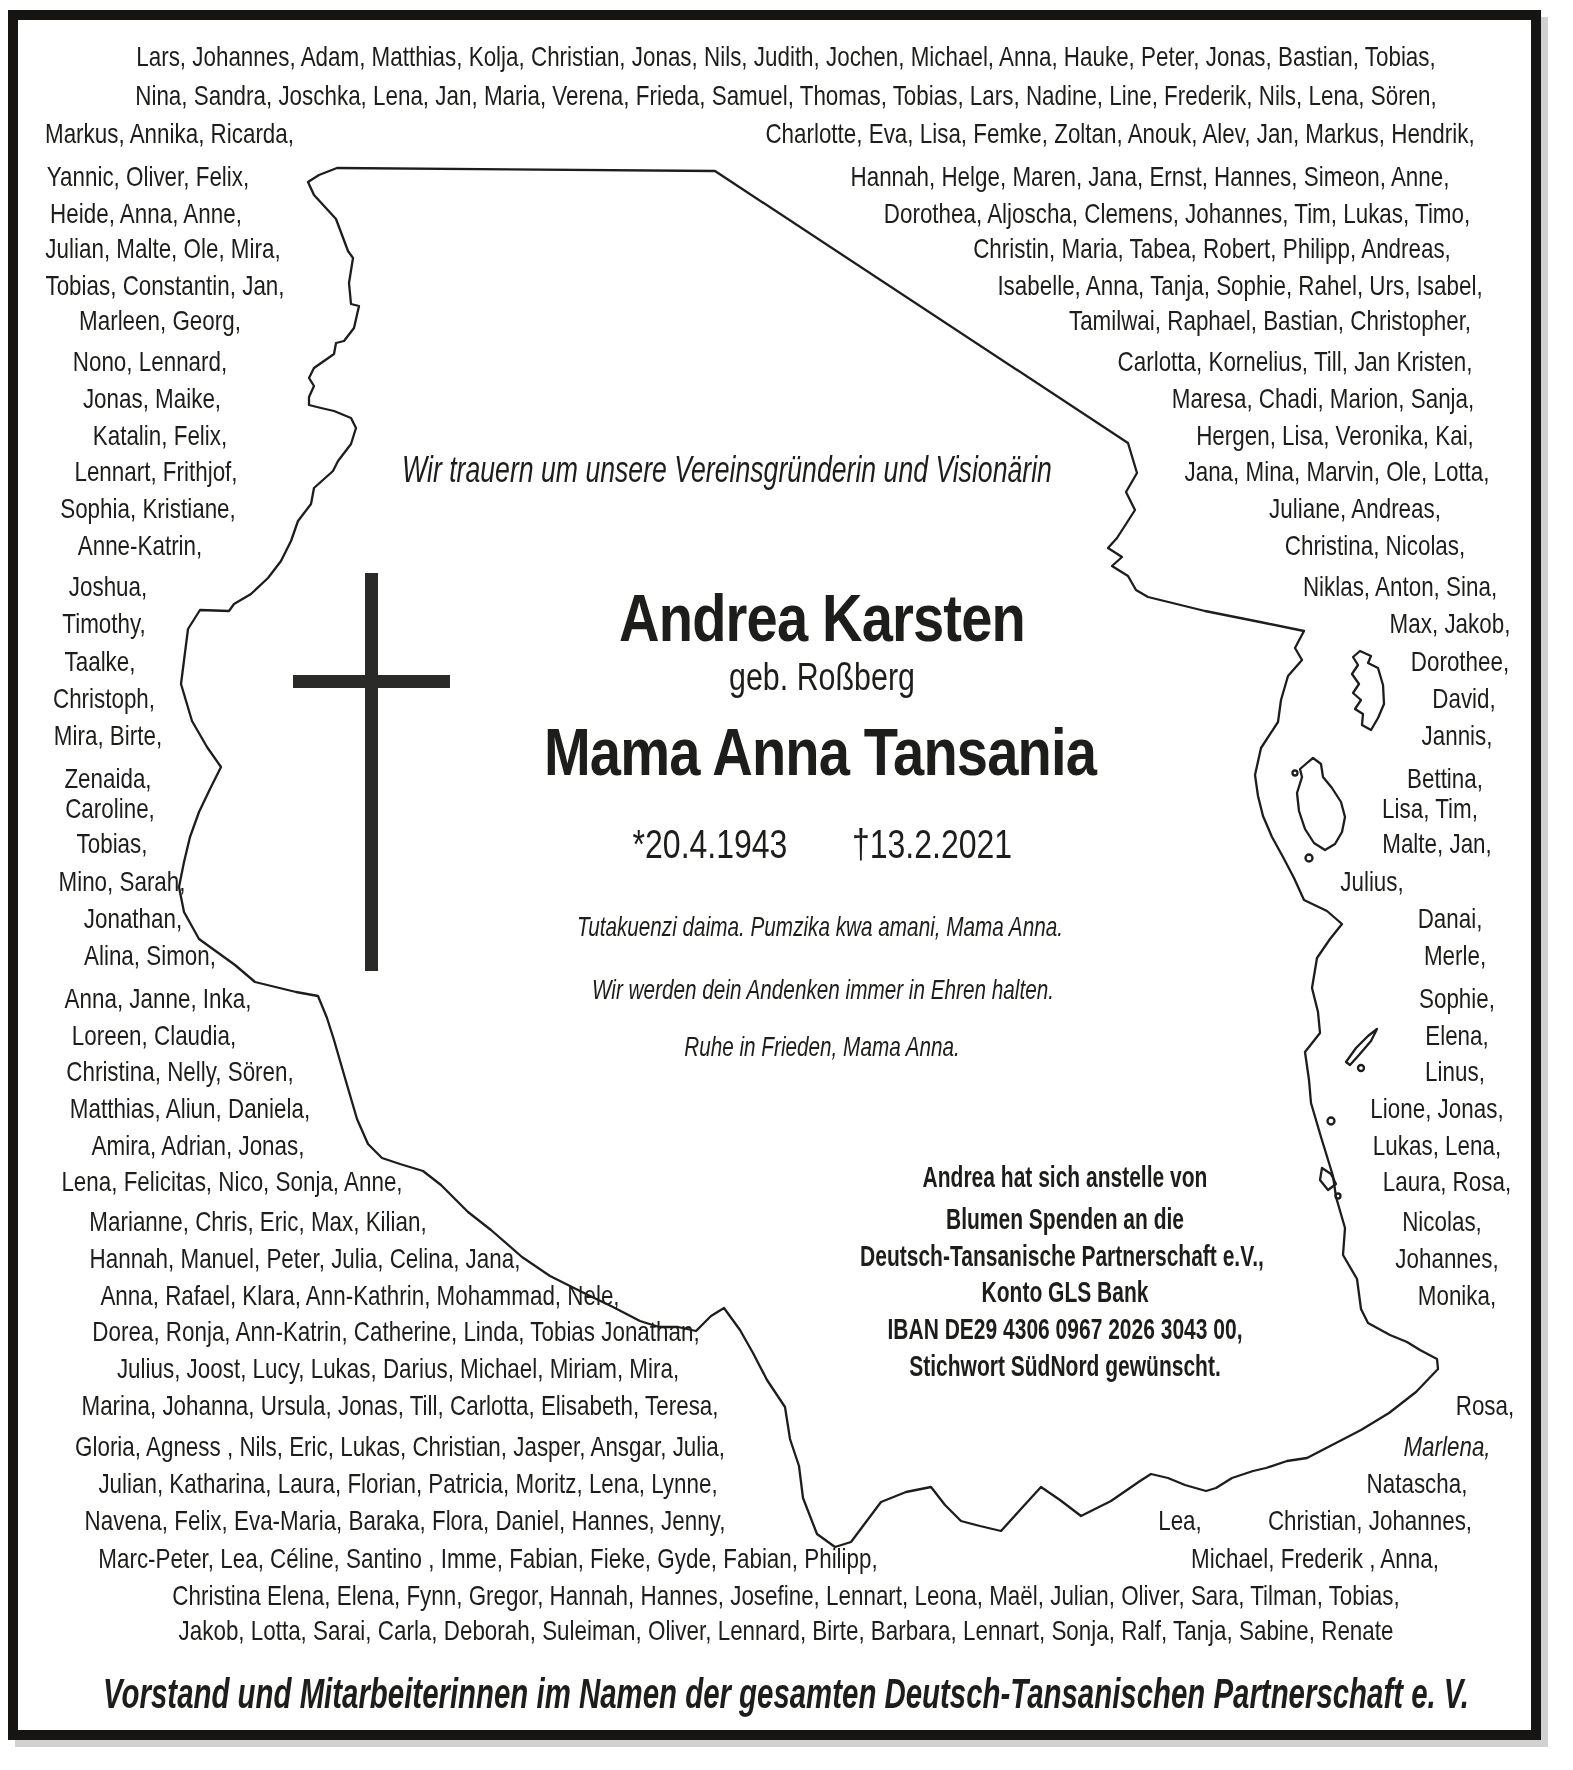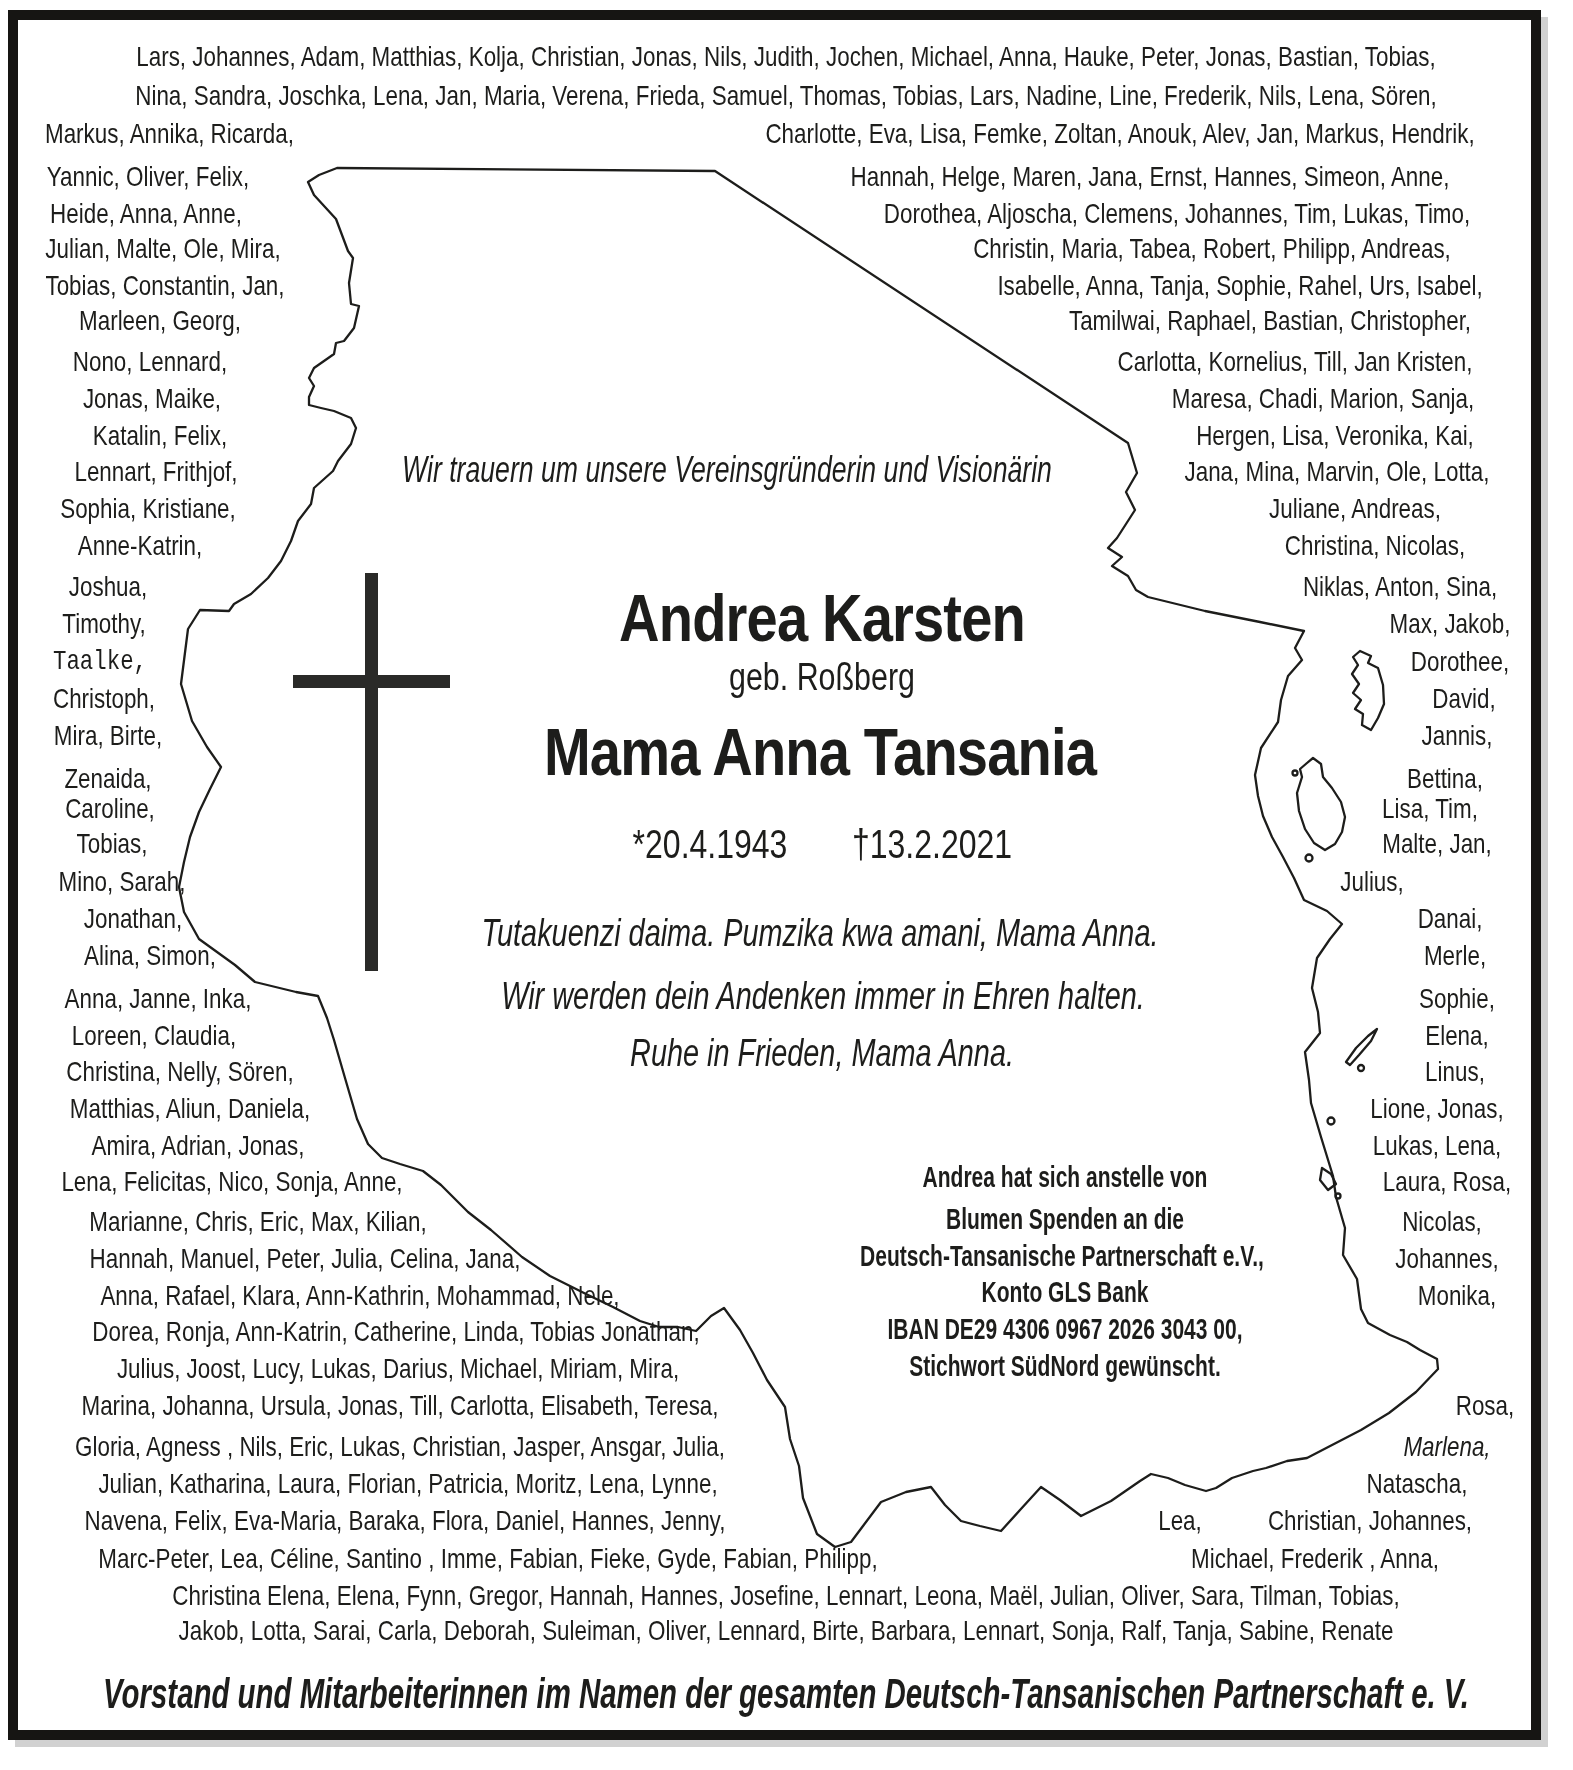--- a/index.html
+++ b/index.html
@@ -43,21 +43,21 @@
   }
   .ctext > span{display:inline-block;transform-origin:center;}
   .intro{font-size:37px;font-style:italic;}
   .intro > span{transform:scaleX(0.72);}
   .name-big{font-size:66px;font-weight:bold;letter-spacing:-1px;}
   .name-big > span{transform:scaleX(0.85);}
   .geb{font-size:38px;}
   .geb > span{transform:scaleX(0.80);}
   .dates{font-size:40px;}
   .dates > span{transform:scaleX(0.80);}
-  .tribute{font-size:39px;font-style:italic;}
+  .tribute{font-size:28px;font-style:italic;}
   .tribute > span{transform:scaleX(0.74);}
   .donation{font-size:30px;font-weight:bold;}
   .donation > span{transform:scaleX(0.70);}
   .sig{font-size:42px;font-weight:bold;font-style:italic;}
   .sig > span{transform:scaleX(0.70);}
 
   
   .cross{position:absolute;left:0;top:0;}
   .cross .v{position:absolute;left:365px;top:573px;width:13px;height:398px;background:#2a2a28;}
   .cross .h{position:absolute;left:293px;top:675px;width:157px;height:13px;background:#2a2a28;}
@@ -95,21 +95,21 @@
       <div class="nl ctr" style="top: 272px; left: 165px;"><span class="sx">Tobias, Constantin, Jan,</span></div>
       <div class="nl ctr" style="top: 307px; left: 160px;"><span class="sx">Marleen, Georg,</span></div>
       <div class="nl ctr" style="top: 348px; left: 150px;"><span class="sx">Nono, Lennard,</span></div>
       <div class="nl ctr" style="top: 385px; left: 152px;"><span class="sx">Jonas, Maike,</span></div>
       <div class="nl ctr" style="top: 422px; left: 160px;"><span class="sx">Katalin, Felix,</span></div>
       <div class="nl ctr" style="top: 458px; left: 156px;"><span class="sx">Lennart, Frithjof,</span></div>
       <div class="nl ctr" style="top: 495px; left: 148px;"><span class="sx">Sophia, Kristiane,</span></div>
       <div class="nl ctr" style="top: 532px; left: 140px;"><span class="sx">Anne-Katrin,</span></div>
       <div class="nl ctr" style="top: 573px; left: 108px;"><span class="sx">Joshua,</span></div>
       <div class="nl ctr" style="top: 610px; left: 104px;"><span class="sx">Timothy,</span></div>
-      <div class="nl ctr" style="top: 648px; left: 100px; font-family: Liberation Mono, monospace;"><span class="sx">Taalke,</span></div>
+      <div class="nl ctr" style="top: 648px; left: 100px;"><span class="sx">Taalke,</span></div>
       <div class="nl ctr" style="top: 685px; left: 104px;"><span class="sx">Christoph,</span></div>
       <div class="nl ctr" style="top: 722px; left: 108px;"><span class="sx">Mira, Birte,</span></div>
       <div class="nl ctr" style="top: 765px; left: 108px;"><span class="sx">Zenaida,</span></div>
       <div class="nl ctr" style="top: 795px; left: 110px;"><span class="sx">Caroline,</span></div>
       <div class="nl ctr" style="top: 830px; left: 112px;"><span class="sx">Tobias,</span></div>
       <div class="nl ctr" style="top: 868px; left: 122px;"><span class="sx">Mino, Sarah,</span></div>
       <div class="nl ctr" style="top: 905px; left: 133px;"><span class="sx">Jonathan,</span></div>
       <div class="nl ctr" style="top: 942px; left: 150px;"><span class="sx">Alina, Simon,</span></div>
       <div class="nl ctr" style="top: 985px; left: 158px;"><span class="sx">Anna, Janne, Inka,</span></div>
       <div class="nl ctr" style="top: 1022px; left: 154px;"><span class="sx">Loreen, Claudia,</span></div>

